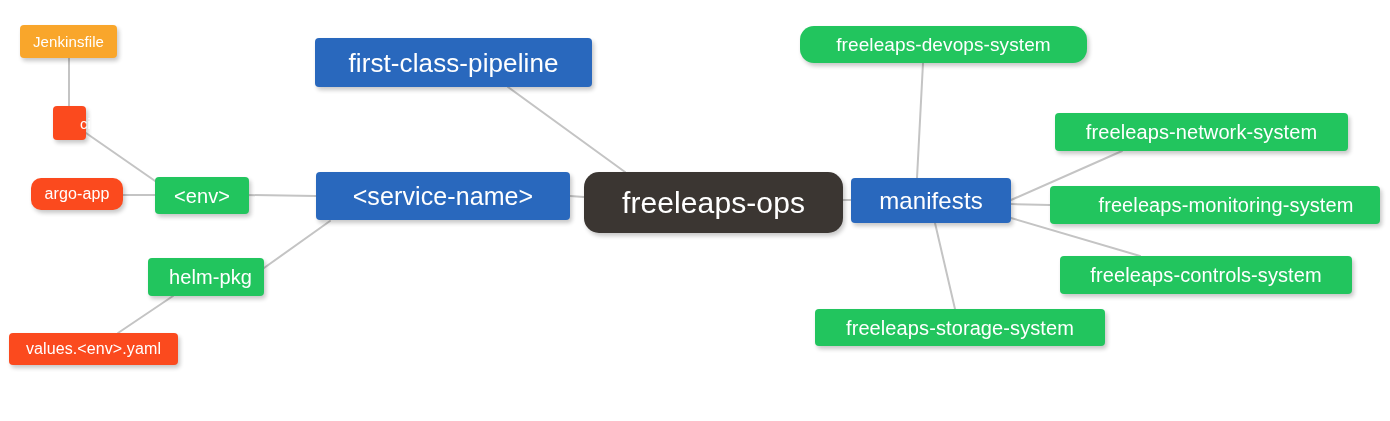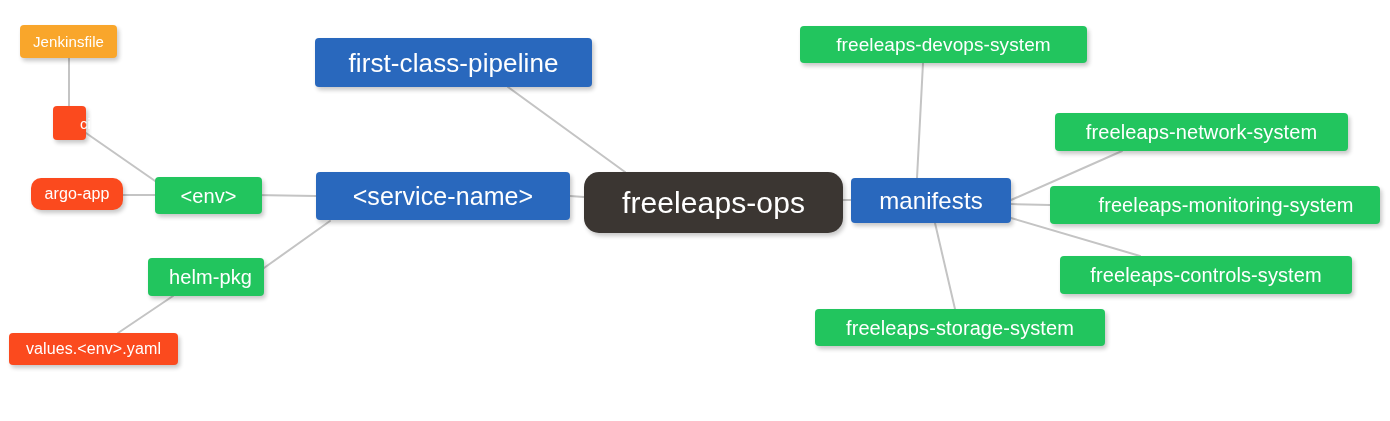--- a/index.html
+++ b/index.html
@@ -75,42 +75,42 @@
   <div id="nodes">
       <div class="node c-orange" style="left: 20px; top: 25px; width: 97px; height: 33px; font-size: 15px; background: rgb(249, 166, 43); color: rgb(255, 255, 255);">
         <span class="node-label">Jenkinsfile</span>
       </div>
       <div class="node c-red" style="left: 53px; top: 106px; width: 33px; height: 34px; font-size: 15px; background: rgb(251, 74, 30); color: rgb(255, 255, 255); padding-left: 32px;">
         <span class="node-label">ci</span>
       </div>
       <div class="node c-red" style="left: 31px; top: 178px; width: 92px; height: 32px; font-size: 16px; background: rgb(251, 74, 30); color: rgb(255, 255, 255); border-radius: 10px;">
         <span class="node-label">argo-app</span>
       </div>
-      <div class="node c-green" style="left: 155px; top: 177px; width: 107px; height: 37px; font-size: 20px; background: rgb(34, 197, 94); color: rgb(255, 255, 255);">
+      <div class="node c-green" style="left: 155px; top: 177px; width: 94px; height: 37px; font-size: 20px; background: rgb(34, 197, 94); color: rgb(255, 255, 255);">
         <span class="node-label">&lt;env&gt;</span>
       </div>
       <div class="node c-green" style="left: 148px; top: 258px; width: 116px; height: 38px; font-size: 20px; background: rgb(34, 197, 94); color: rgb(255, 255, 255); padding-left: 9px;">
         <span class="node-label">helm-pkg</span>
       </div>
       <div class="node c-red" style="left: 9px; top: 333px; width: 169px; height: 32px; font-size: 16px; background: rgb(251, 74, 30); color: rgb(255, 255, 255);">
         <span class="node-label">values.&lt;env&gt;.yaml</span>
       </div>
       <div class="node c-blue" style="left: 315px; top: 38px; width: 277px; height: 49px; font-size: 26px; background: rgb(41, 104, 189); color: rgb(255, 255, 255);">
         <span class="node-label">first-class-pipeline</span>
       </div>
       <div class="node c-blue" style="left: 316px; top: 172px; width: 254px; height: 48px; font-size: 25px; background: rgb(41, 104, 189); color: rgb(255, 255, 255);">
         <span class="node-label">&lt;service-name&gt;</span>
       </div>
       <div class="node c-root" style="left: 584px; top: 172px; width: 259px; height: 61px; font-size: 30px; background: rgb(59, 54, 50); color: rgb(255, 255, 255); border-radius: 15px;">
         <span class="node-label">freeleaps-ops</span>
       </div>
       <div class="node c-blue" style="left: 851px; top: 178px; width: 160px; height: 45px; font-size: 24px; background: rgb(41, 104, 189); color: rgb(255, 255, 255);">
         <span class="node-label">manifests</span>
       </div>
-      <div class="node c-green" style="left: 800px; top: 26px; width: 287px; height: 37px; font-size: 19px; background: rgb(34, 197, 94); color: rgb(255, 255, 255);">
+      <div class="node c-green" style="left: 800px; top: 26px; width: 287px; height: 37px; font-size: 19px; background: rgb(34, 197, 94); color: rgb(255, 255, 255); border-radius: 14px;">
         <span class="node-label">freeleaps-devops-system</span>
       </div>
       <div class="node c-green" style="left: 1055px; top: 113px; width: 293px; height: 38px; font-size: 20px; background: rgb(34, 197, 94); color: rgb(255, 255, 255);">
         <span class="node-label">freeleaps-network-system</span>
       </div>
       <div class="node c-green" style="left: 1050px; top: 186px; width: 330px; height: 38px; font-size: 20px; background: rgb(34, 197, 94); color: rgb(255, 255, 255); padding-left: 22px;">
         <span class="node-label">freeleaps-monitoring-system</span>
       </div>
       <div class="node c-green" style="left: 1060px; top: 256px; width: 292px; height: 38px; font-size: 20px; background: rgb(34, 197, 94); color: rgb(255, 255, 255);">
         <span class="node-label">freeleaps-controls-system</span>

